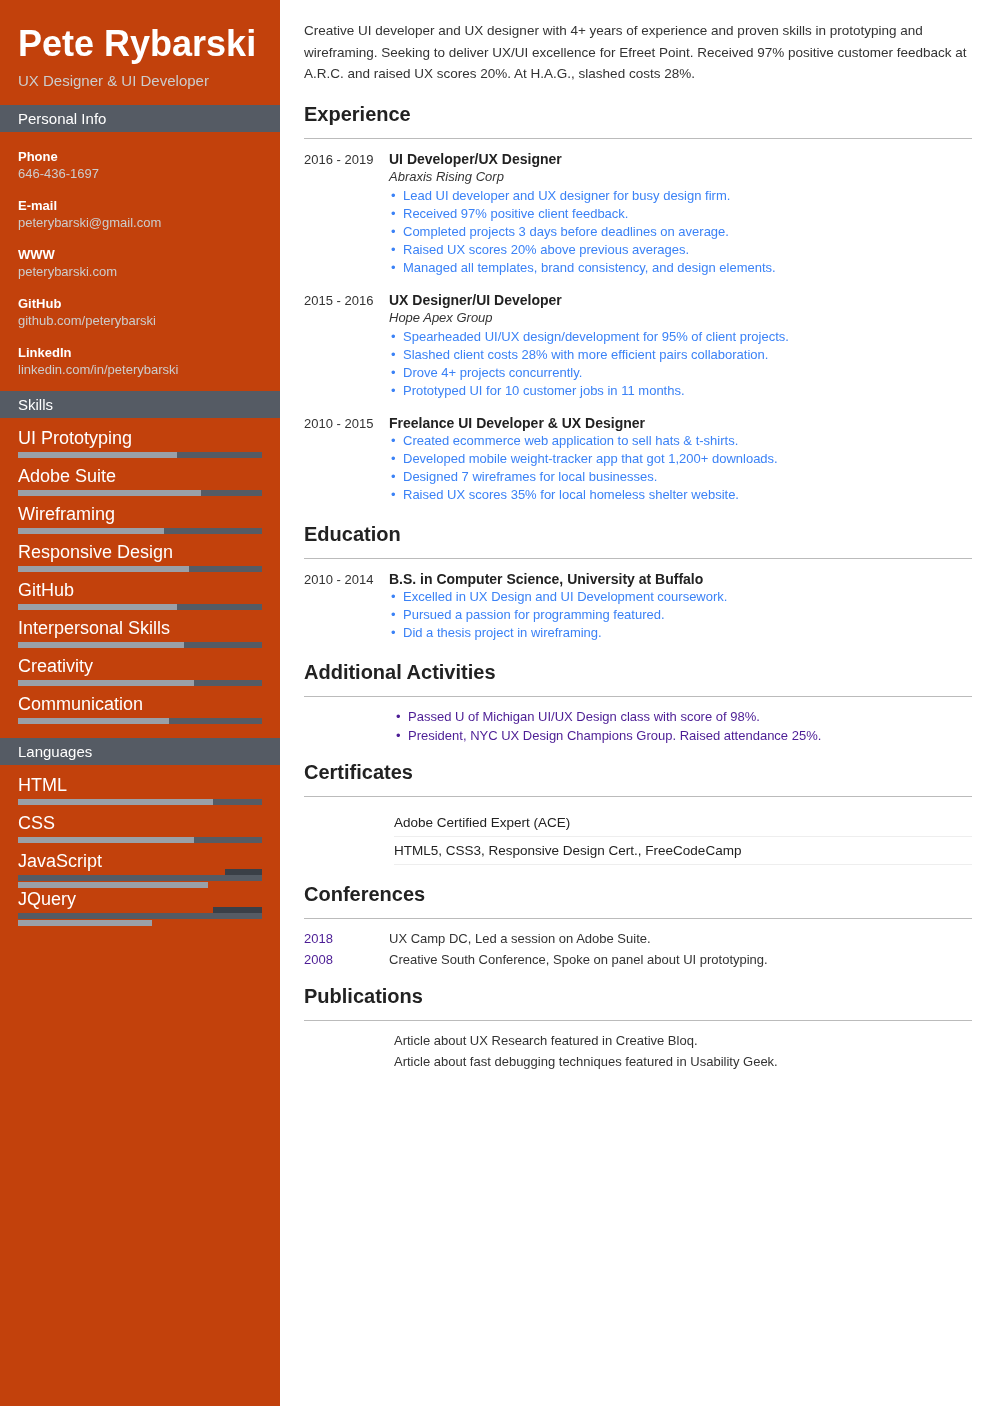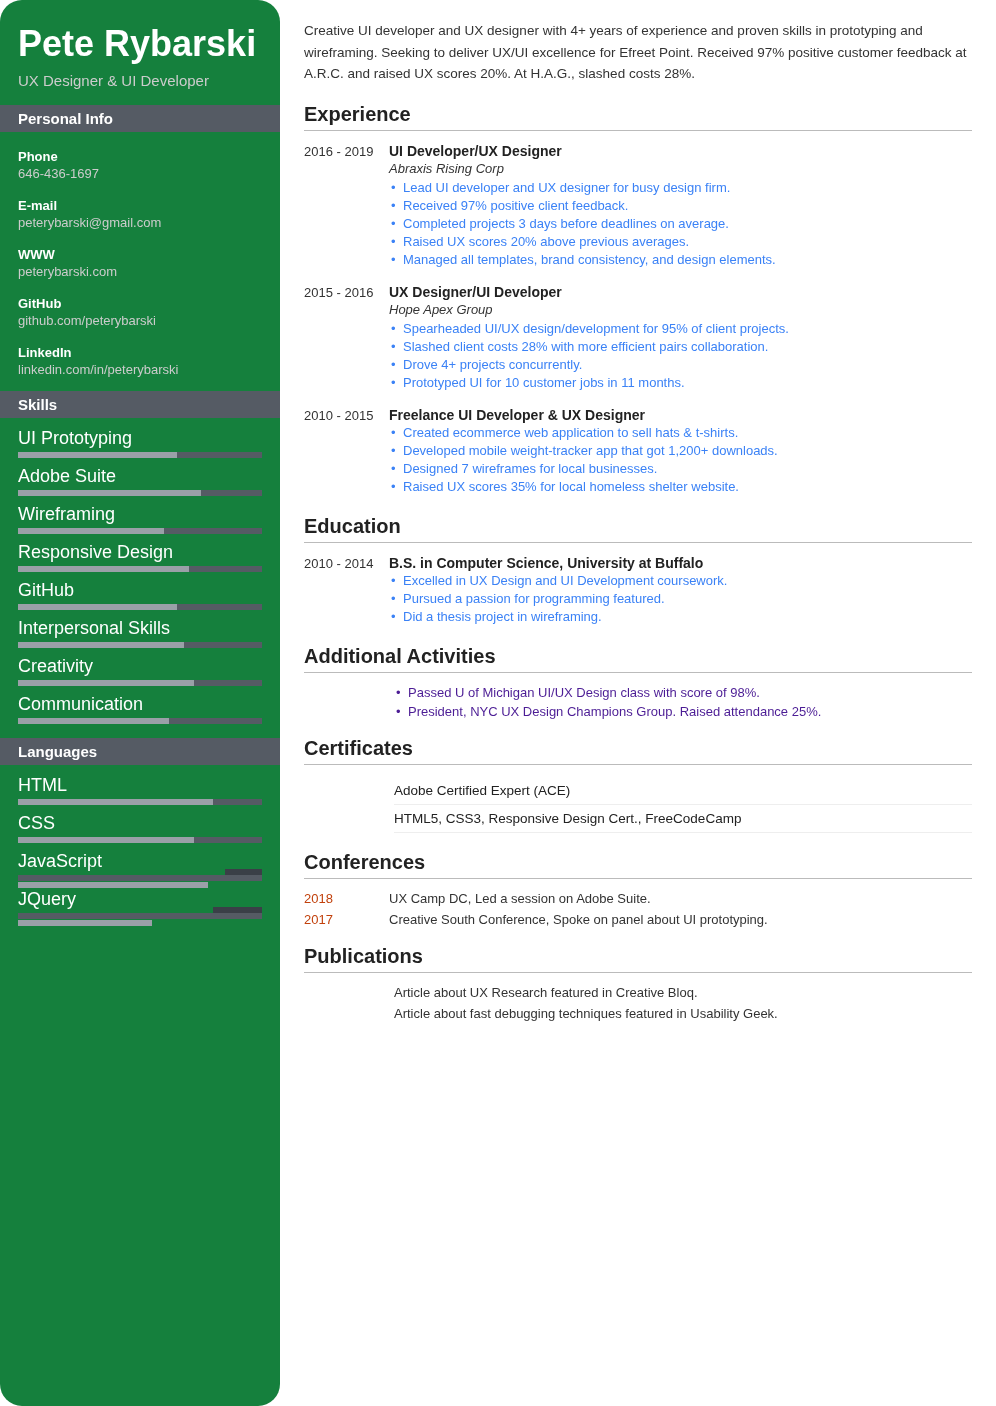--- a/index.html
+++ b/index.html
@@ -7,42 +7,41 @@
       font-family: Arial, sans-serif;
       font-size: 14px;
       display: flex;
       min-height: 1406px;
       width: 996px;
       background: #fff;
     }
     .sidebar {
       width: 280px;
       min-width: 280px;
-      background: #15803d;
+      background: #c2410c;
       color: #fff;
       padding: 24px 18px;
-      border-radius: 22px;
     }
     .sidebar-name {
       font-size: 36px;
       font-weight: 900;
       line-height: 1.1;
       margin-bottom: 8px;
     }
     .sidebar-title {
       font-size: 15px;
       font-weight: normal;
       color: #ccc;
       margin-bottom: 16px;
     }
     .sidebar-section-header {
       background: #555b64;
       color: #fff;
       font-size: 15px;
-      font-weight: bold;
+      font-weight: normal;
       padding: 5px 8px;
       margin: 14px -18px 10px -18px;
       padding-left: 18px;
     }
     .sidebar-label {
       font-weight: bold;
       font-size: 13px;
       margin-top: 17px;
       margin-bottom: 2px;
     }
@@ -77,21 +76,21 @@
     .summary {
       font-size: 13.5px;
       line-height: 1.6;
       margin-bottom: 18px;
       color: #333;
     }
     .section-header {
       font-size: 20px;
       font-weight: bold;
       border-bottom: 1px solid #bbb;
-      padding-bottom: 4px;
+      padding-bottom: 12px;
       margin-bottom: 12px;
       margin-top: 6px;
     }
     .entry {
       display: flex;
       margin-bottom: 14px;
     }
     .entry-date {
       min-width: 85px;
       font-size: 13px;
@@ -157,21 +156,21 @@
     .section-block {
       margin-bottom: 18px;
     }
     .conf-row {
       display: flex;
       margin-bottom: 6px;
     }
     .conf-date {
       min-width: 85px;
       font-size: 13px;
-      color: #c2410c;
+      color: #4c1d95;
     }
     .conf-text {
       font-size: 13px;
       color: #333;
     }
     .pub-item {
       margin-left: 90px;
       font-size: 13px;
       color: #333;
       margin-bottom: 6px;
@@ -366,21 +365,21 @@
   </div>
 
   <div class="section-block">
     <div class="section-header">Conferences</div>
     <div id="conferences-container">
         <div class="conf-row">
           <div class="conf-date">2018</div>
           <div class="conf-text">UX Camp DC, Led a session on Adobe Suite.</div>
         </div>
         <div class="conf-row">
-          <div class="conf-date">2017</div>
+          <div class="conf-date">2008</div>
           <div class="conf-text">Creative South Conference, Spoke on panel about UI prototyping.</div>
         </div>
       </div>
   </div>
 
   <div class="section-block">
     <div class="section-header">Publications</div>
     <div id="publications-container">
         <div class="pub-item">Article about UX Research featured in Creative Bloq.</div>
         <div class="pub-item">Article about fast debugging techniques featured in Usability Geek.</div>

